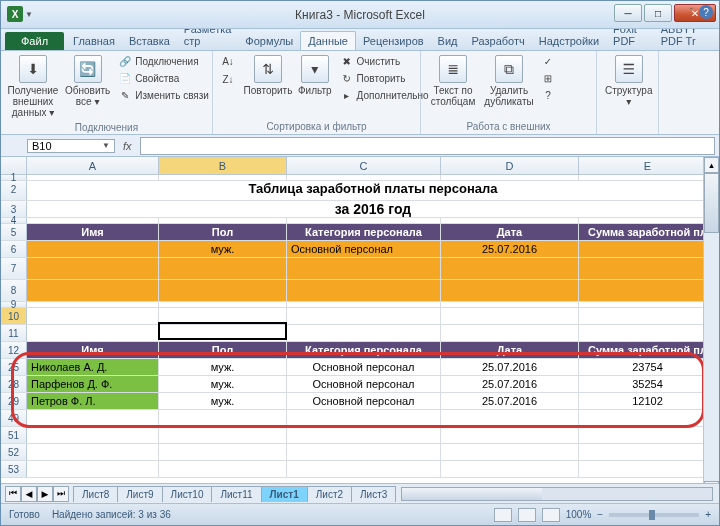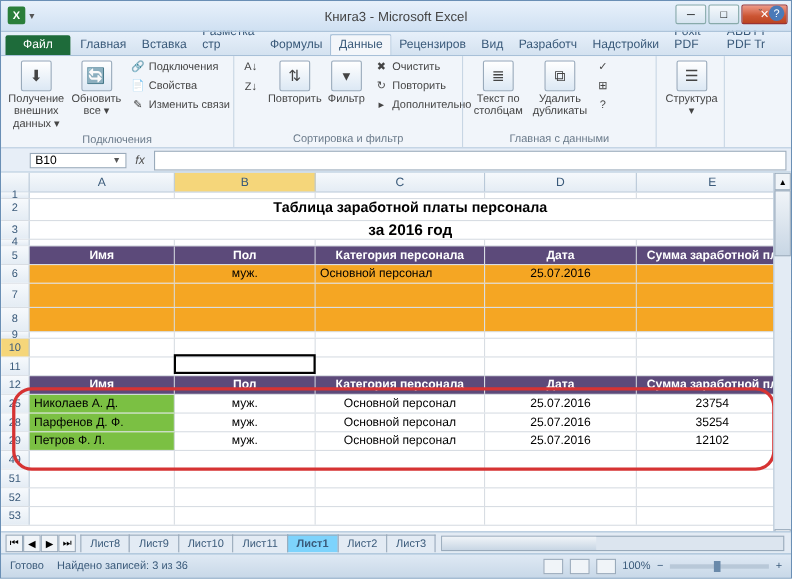--- a/index.html
+++ b/index.html
@@ -182,21 +182,21 @@
               <span class="ico-s">✓</span>
             </div>
           <div class="smallbtn">
               <span class="ico-s">⊞</span>
             </div>
           <div class="smallbtn">
               <span class="ico-s">?</span>
             </div>
         </div>
       </div>
-      <div class="rgroup-title">Главная с данными</div>
+      <div class="rgroup-title">Работа с внешних</div>
     </div>
     <div class="rgroup" style="width:62px">
       <div class="rgroup-body">
         <div class="bigbtn">
             <div class="ico">☰</div>
             <div class="lbl">Структура<br>▾</div>
           </div>
       </div>
       <div class="rgroup-title"></div>
     </div>

